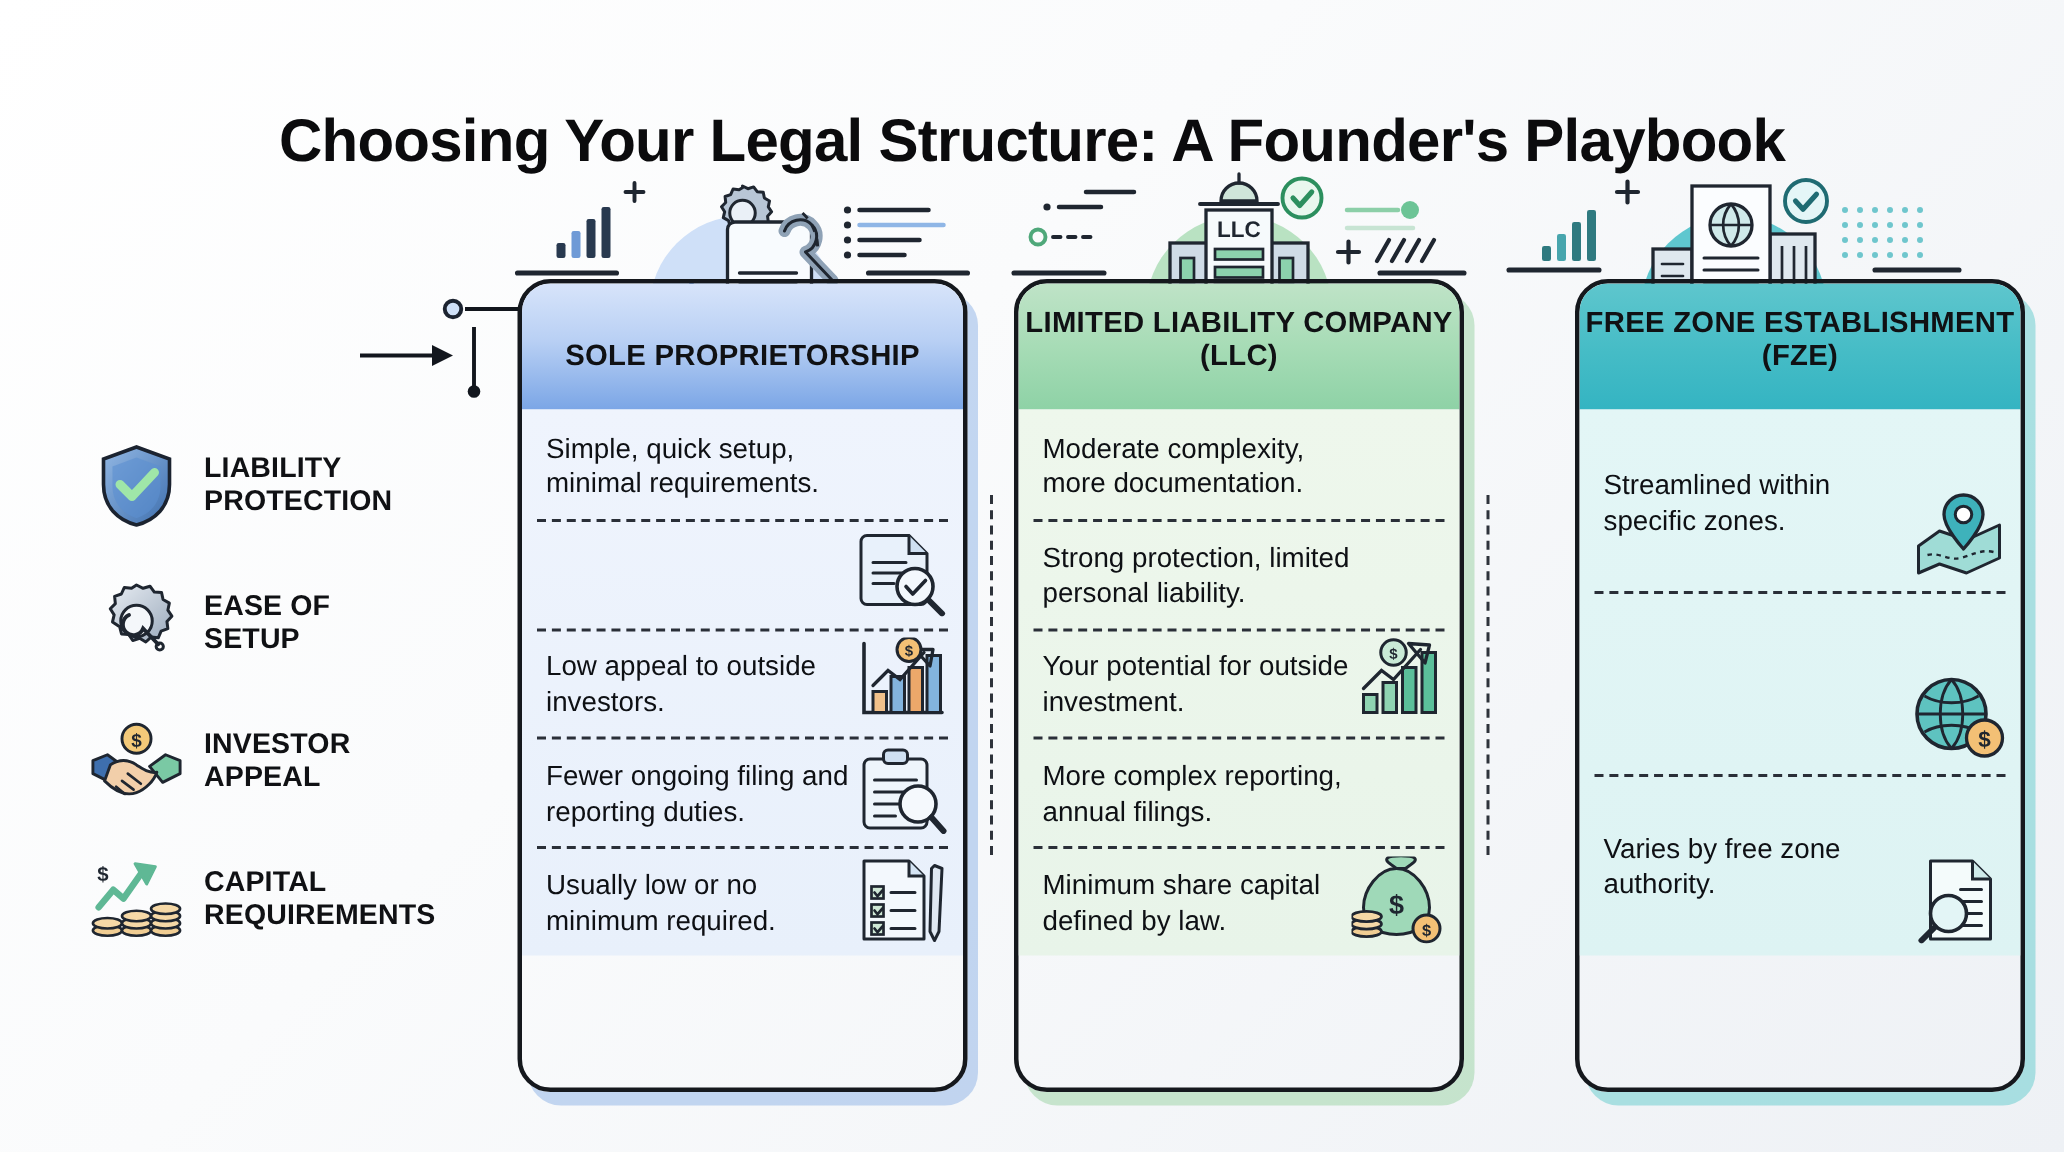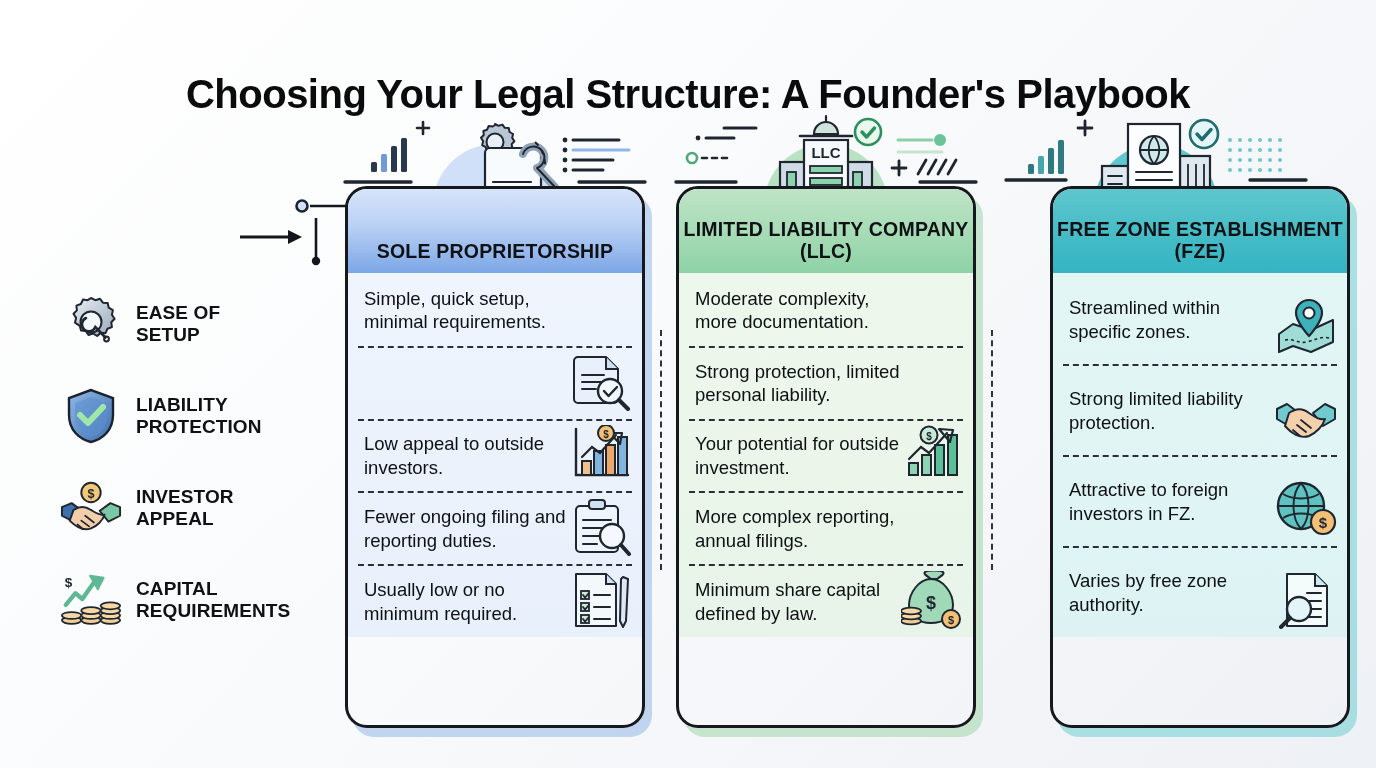--- a/index.html
+++ b/index.html
@@ -73,21 +73,21 @@
   }
   #card-0 { left: 345px; box-shadow: 7px 9px 0 0 rgba(150,184,232,.55); }
   #card-1 { left: 676px; box-shadow: 7px 9px 0 0 rgba(160,214,170,.55); }
   #card-2 { left: 1006px; box-shadow: 7px 9px 0 0 rgba(110,205,208,.55); margin-left: 44px; }
 
   .card-head {
     height: 84px;
     display: flex;
     align-items: flex-end;
     justify-content: center;
-    padding-bottom: 11px;
+    padding-bottom: 25px;
   }
   .card-head-text {
     font-size: 19.5px;
     font-weight: bold;
     text-align: center;
     line-height: 1.14;
     letter-spacing: 0.2px;
     color: #101114;
   }
   #card-0 .card-head { background: linear-gradient(180deg,#d7e4fa 0%,#b9d0f4 45%,#7ba6e6 100%); }
@@ -164,54 +164,54 @@
   <svg class="connector" viewBox="0 0 110 80">
     <circle cx="62" cy="14" r="5.5" fill="#cfe0f7" stroke="#1c2330" stroke-width="2.6"></circle>
     <line x1="70" y1="14" x2="108" y2="14" stroke="#12161d" stroke-width="2.6"></line>
     <line x1="76" y1="26" x2="76" y2="66" stroke="#12161d" stroke-width="2.6"></line>
     <circle cx="76" cy="69" r="4.2" fill="#12161d"></circle>
     <line x1="0" y1="45" x2="48" y2="45" stroke="#12161d" stroke-width="2.8"></line>
     <polygon points="48,38 62,45 48,52" fill="#12161d"></polygon>
   </svg>
 
   <div class="rail">
+
+    <div class="rail-row">
+      <span class="rail-ico">
+        <svg width="58" height="60" viewBox="0 0 58 60">
+          <defs>
+              <linearGradient id="sh1" x1="0" y1="0" x2="1" y2="1">
+            <stop offset="0" stop-color="#93b8e4"></stop>
+                <stop offset="1" stop-color="#3e6fae"></stop>
+              </linearGradient>
+            </defs>
+          <path d="M29 4L7 12v17c0 15 10 24 22 27 12-3 22-12 22-27V12L29 4z" fill="url(#sh1)" stroke="#1b2330" stroke-width="2.4"></path>
+          <path d="M29 11L13 17v13c0 12 8 19 16 21.5C37 49 45 42 45 30V17L29 11z" fill="#5b8fd0" opacity=".6"></path>
+          <path d="M18 29l8 8 15-16" fill="none" stroke="#9fe6a8" stroke-width="6" stroke-linecap="round" stroke-linejoin="round"></path>
+        </svg>
+      </span>
+      <span class="rail-label">LIABILITY<br>PROTECTION</span>
+    </div>
 
     <div class="rail-row">
       <span class="rail-ico">
         <svg width="60" height="60" viewBox="0 0 60 60">
           <defs>
               <linearGradient id="gr1" x1="0" y1="0" x2="1" y2="1">
             <stop offset="0" stop-color="#e8edf3"></stop>
                 <stop offset="1" stop-color="#9aa9bb"></stop>
               </linearGradient>
             </defs>
           <path d="M30 4l4.4 2.2 4.6-1.4 2.9 3.9 4.8.3 1 4.7 4.2 2.4-1 4.7 2.7 4-3.3 3.5.6 4.8-4.5 1.7-1.9 4.4-4.8-.5-3.5 3.3-4.1-2.5-4.6 1.5-2.7-4-4.8-.4-1.2-4.7L14 28.6l1.1-4.7-2.6-4.1 3.4-3.4-.5-4.8 4.5-1.6 2-4.4 4.8.6L30 4z" fill="url(#gr1)" stroke="#1f2630" stroke-width="2" stroke-linejoin="round"></path>
           <circle cx="30" cy="28" r="10.5" fill="#f4f7fa" stroke="#1f2630" stroke-width="2"></circle>
           <path d="M25 24a7 7 0 1 0 9.4 9l10 10.5" fill="none" stroke="#1f2630" stroke-width="2.6" stroke-linecap="round"></path>
           <circle cx="45.5" cy="45" r="2.4" fill="none" stroke="#1f2630" stroke-width="2"></circle>
         </svg>
       </span>
       <span class="rail-label">EASE OF<br>SETUP</span>
-    </div>
-
-    <div class="rail-row">
-      <span class="rail-ico">
-        <svg width="58" height="60" viewBox="0 0 58 60">
-          <defs>
-              <linearGradient id="sh1" x1="0" y1="0" x2="1" y2="1">
-            <stop offset="0" stop-color="#93b8e4"></stop>
-                <stop offset="1" stop-color="#3e6fae"></stop>
-              </linearGradient>
-            </defs>
-          <path d="M29 4L7 12v17c0 15 10 24 22 27 12-3 22-12 22-27V12L29 4z" fill="url(#sh1)" stroke="#1b2330" stroke-width="2.4"></path>
-          <path d="M29 11L13 17v13c0 12 8 19 16 21.5C37 49 45 42 45 30V17L29 11z" fill="#5b8fd0" opacity=".6"></path>
-          <path d="M18 29l8 8 15-16" fill="none" stroke="#9fe6a8" stroke-width="6" stroke-linecap="round" stroke-linejoin="round"></path>
-        </svg>
-      </span>
-      <span class="rail-label">LIABILITY<br>PROTECTION</span>
     </div>
 
     <div class="rail-row">
       <span class="rail-ico">
         <svg width="64" height="58" viewBox="0 0 64 58">
           <circle cx="32" cy="13" r="10" fill="#f3c979" stroke="#1f2630" stroke-width="2"></circle>
           <text x="32" y="18.5" font-size="13" font-weight="bold" text-anchor="middle" fill="#1f2630" font-family="'Liberation Sans',sans-serif">$</text>
           <path d="M2 28l10-4 11 8-9 11-12-6z" fill="#3e6fae" stroke="#1f2630" stroke-width="2" stroke-linejoin="round"></path>
           <path d="M62 28l-10-4-11 8 9 11 12-6z" fill="#7ac9a4" stroke="#1f2630" stroke-width="2" stroke-linejoin="round"></path>
           <path d="M14 31c6-4 12-4 18 0 5 3 9 6 14 5-2 6-8 12-14 14-8 3-16-2-22-8z" fill="#f2cfaa" stroke="#1f2630" stroke-width="2" stroke-linejoin="round"></path>
@@ -479,30 +479,20 @@
       <div class="cell">
         <div class="cell-text">Streamlined within specific zones.</div>
         <svg class="cell-ico" viewBox="0 0 62 58">
           <path d="M4 36l14-10 18 6 22-10v22L36 54l-18-6L4 54z" fill="#9fdcd6" stroke="#1f2630" stroke-width="2" stroke-linejoin="round"></path>
           <path d="M10 42c8-2 14 4 22 2s14-6 22-4" fill="none" stroke="#1f2630" stroke-width="1.6" stroke-dasharray="3 3"></path>
           <path d="M34 2a13 13 0 0 1 13 13c0 9-13 23-13 23S21 24 21 15A13 13 0 0 1 34 2z" fill="#3eb2bb" stroke="#1f2630" stroke-width="2.2" stroke-linejoin="round"></path>
           <circle cx="34" cy="15" r="5.5" fill="#fff" stroke="#1f2630" stroke-width="2"></circle>
         </svg>
       </div>
       <div class="cell">
-        <div class="cell-text">Strong limited liability protection.</div>
-        <svg class="cell-ico" viewBox="0 0 62 58">
-          <path d="M2 20l10-5 12 9-10 13-12-7z" fill="#6fc9cd" stroke="#1f2630" stroke-width="2" stroke-linejoin="round"></path>
-          <path d="M60 20l-10-5-12 9 10 13 12-7z" fill="#6fc9cd" stroke="#1f2630" stroke-width="2" stroke-linejoin="round"></path>
-          <path d="M14 24c7-5 14-5 20 0 6 4 10 7 16 6-2 7-9 14-16 17-9 3-18-3-24-10z" fill="#f5d0ad" stroke="#1f2630" stroke-width="2" stroke-linejoin="round"></path>
-          <path d="M22 36l9 7M26 31l10 8M18 41l7 6" stroke="#1f2630" stroke-width="1.8" stroke-linecap="round"></path>
-        </svg>
-      </div>
-      <div class="cell">
-        <div class="cell-text">Attractive to foreign investors in FZ.</div>
         <svg class="cell-ico" viewBox="0 0 62 58">
           <circle cx="26" cy="26" r="23" fill="#5ec3c0" stroke="#1f2630" stroke-width="2.4"></circle>
           <path d="M3 26h46M26 3c10 11 10 35 0 46M26 3C16 14 16 38 26 49" fill="none" stroke="#1f2630" stroke-width="1.9"></path>
           <path d="M8 14c10 6 26 6 36 0M8 38c10-6 26-6 36 0" fill="none" stroke="#1f2630" stroke-width="1.9"></path>
           <circle cx="48" cy="42" r="12" fill="#f3c075" stroke="#1f2630" stroke-width="2.2"></circle>
           <text x="48" y="48" font-size="15" font-weight="bold" text-anchor="middle" fill="#1f2630" font-family="'Liberation Sans',sans-serif">$</text>
         </svg>
       </div>
       <div class="cell">
         <div class="cell-text">Varies by free zone authority.</div>

